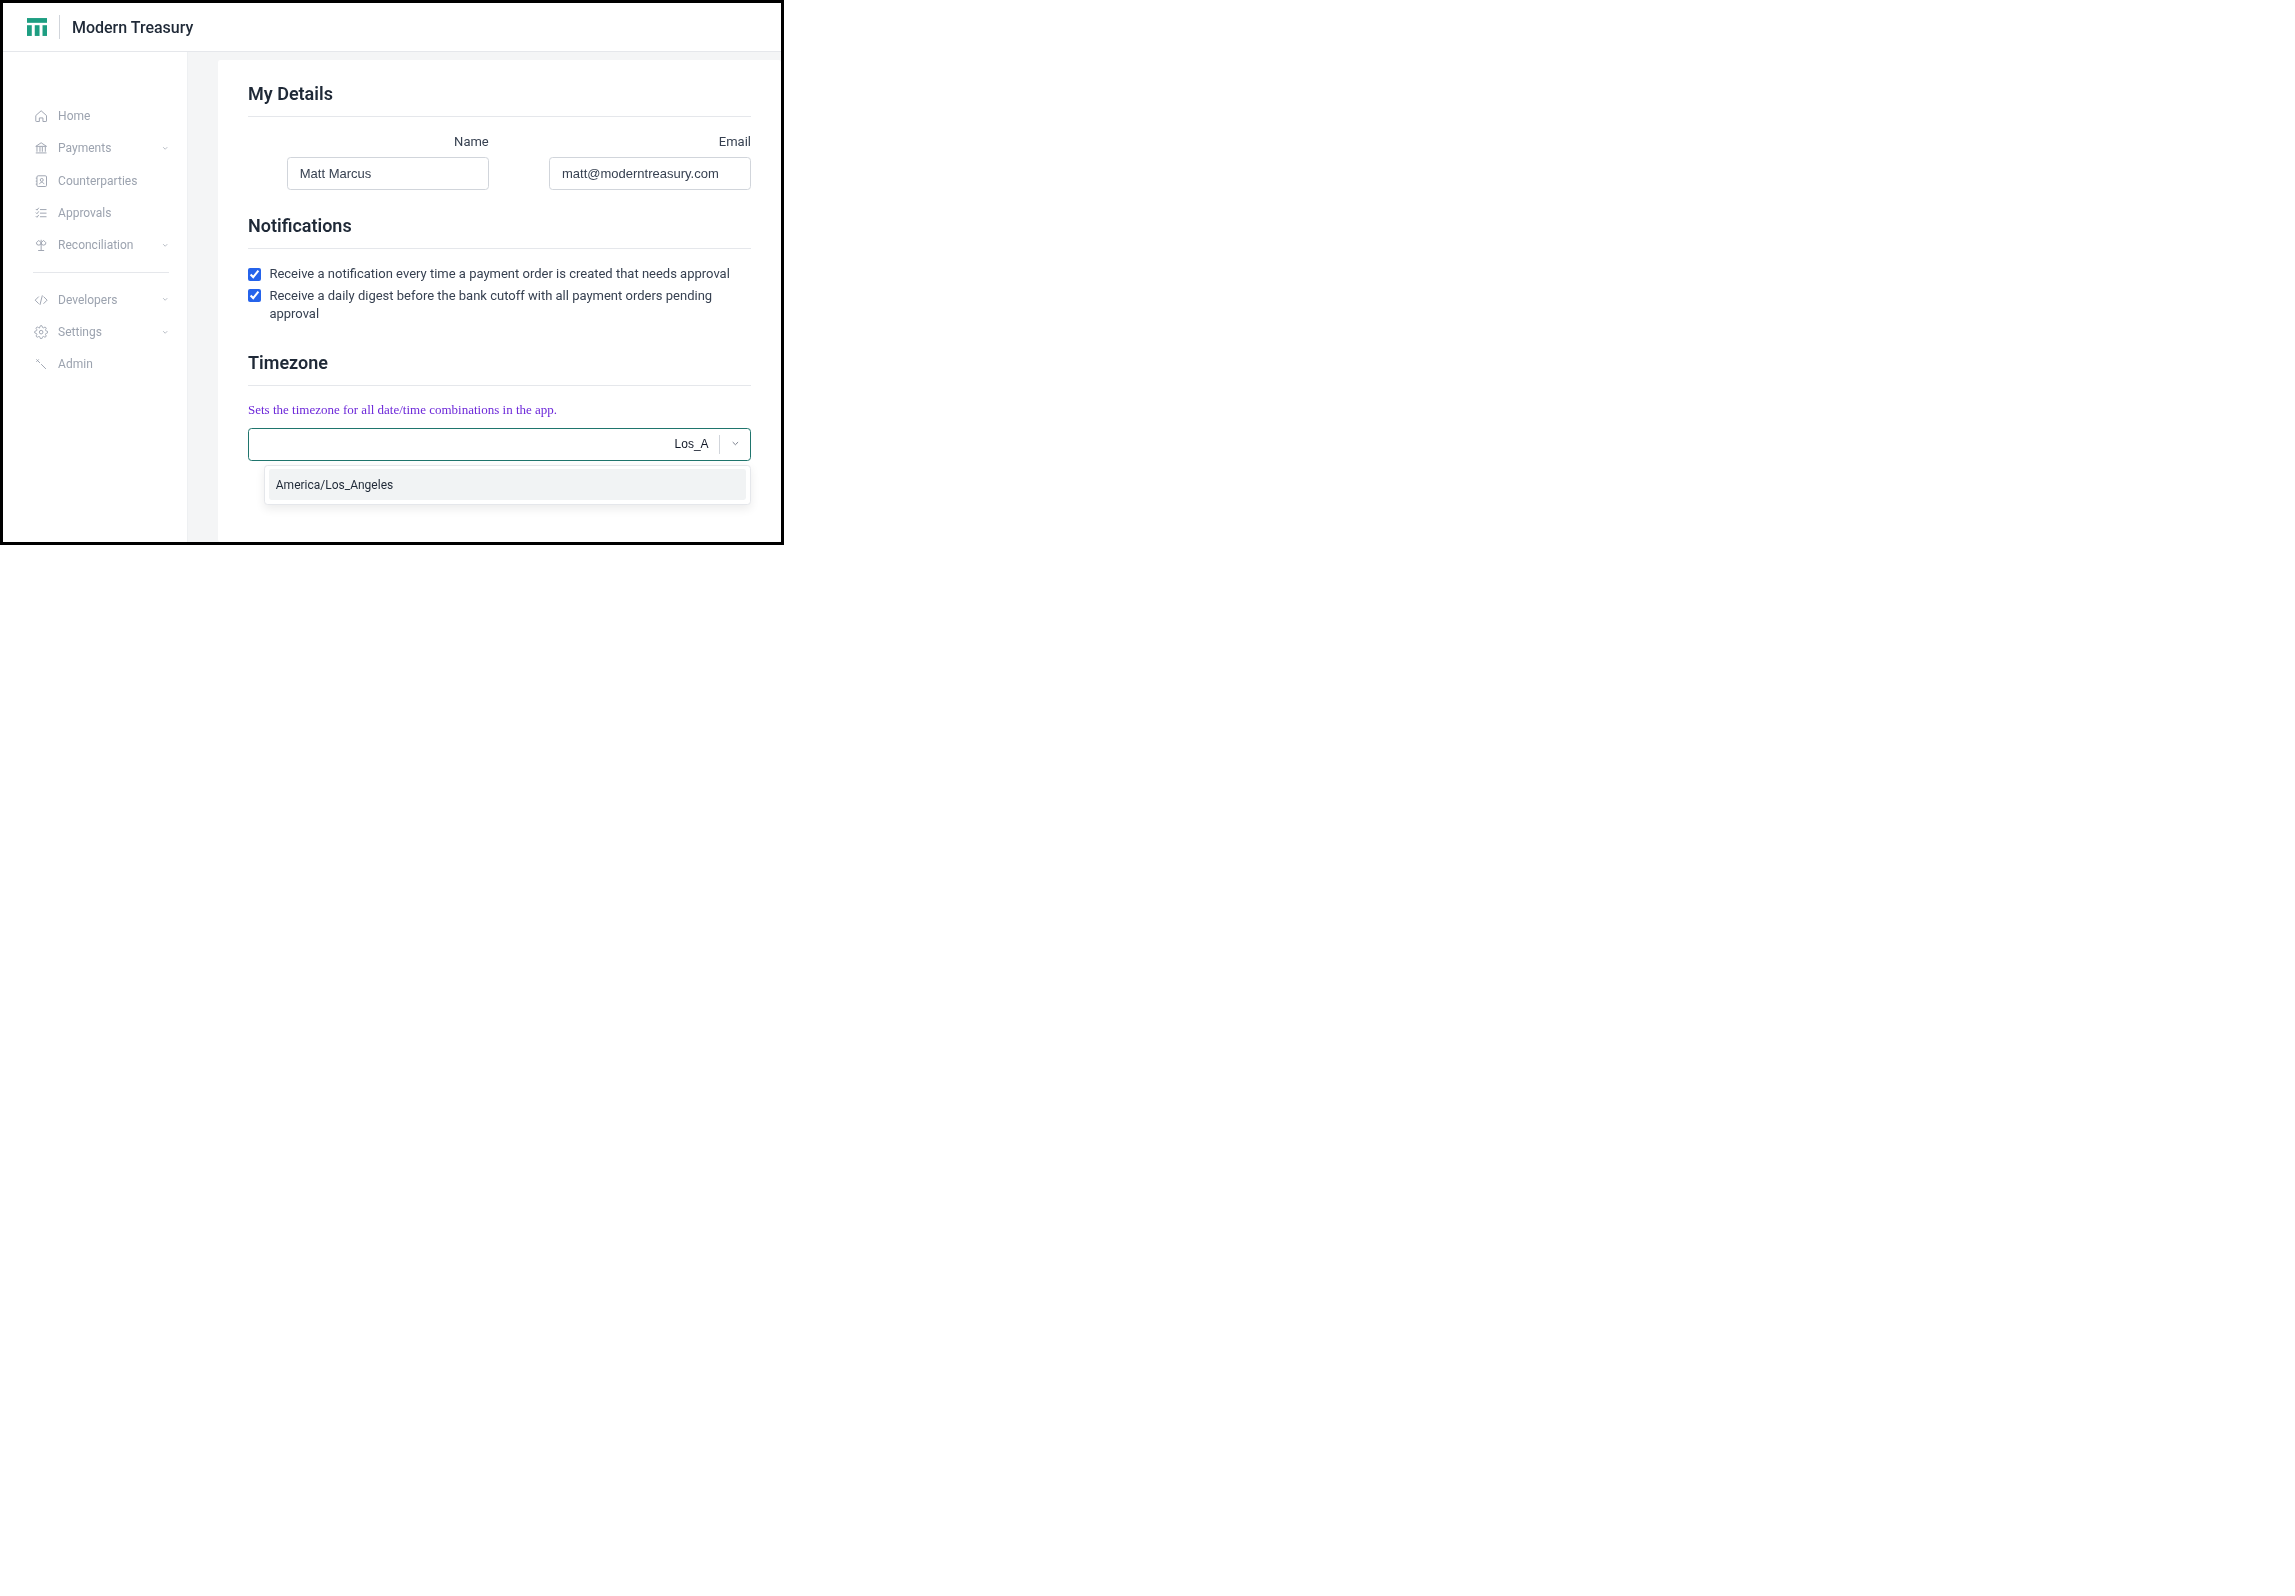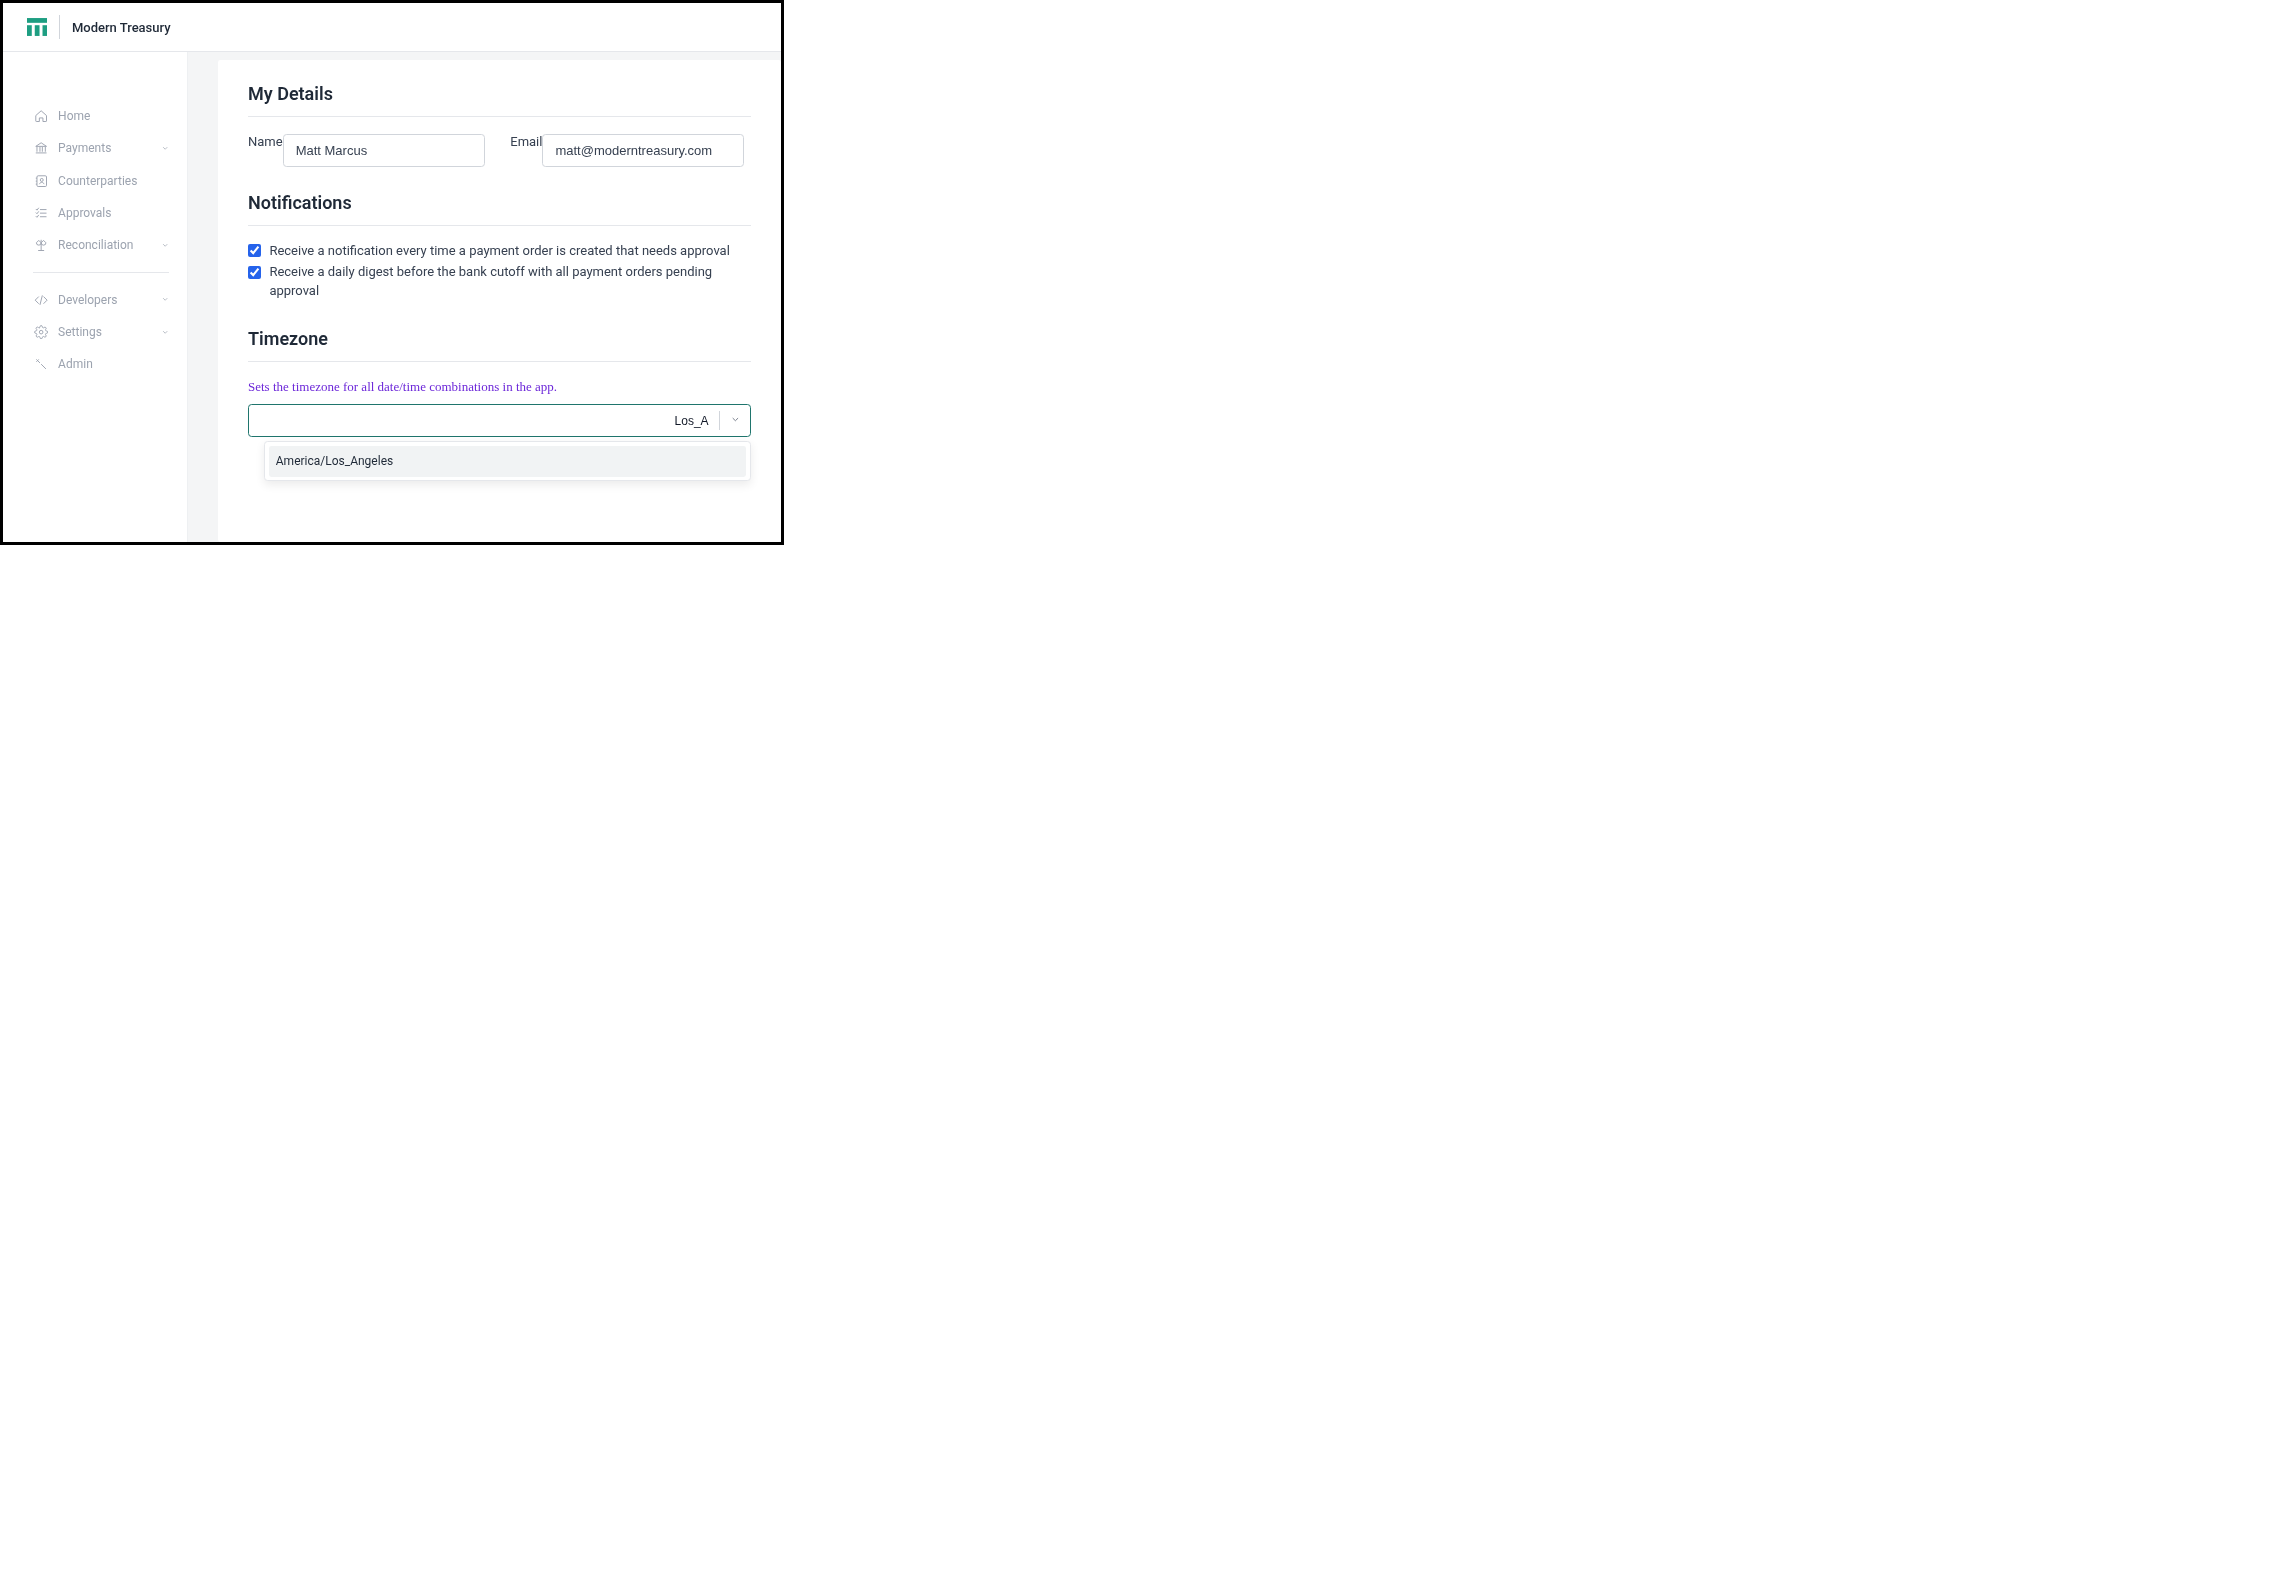--- a/index.html
+++ b/index.html
@@ -29,21 +29,21 @@
     align-items: center;
     gap: 12px;
   }
   .logo-mark svg { display: block; }
   .logo-divider {
     width: 0.6px;
     height: 24px;
     background: #d1d5db;
   }
   .brand-name {
-    font-size: 13px;
+    font-size: 16px;
     font-weight: 500;
     color: #1f2937;
   }
 
   
   .app-body {
     display: flex;
     flex: 1;
     min-height: 0;
   }
@@ -109,21 +109,22 @@
     margin-bottom: 16.7px;
   }
 
   .form-row {
     display: flex;
     gap: 21.5px;
   }
   .field {
     flex: 1;
     display: flex;
-    flex-direction: row;
+    flex-direction: column;
+    align-items: flex-end;
   }
   .field-label {
     font-size: 13px;
     color: #374151;
     margin-bottom: 8.4px;
   }
   .text-input {
     height: 33px;
     border: 0.6px solid #d1d5db;
     border-radius: 3.6px;

